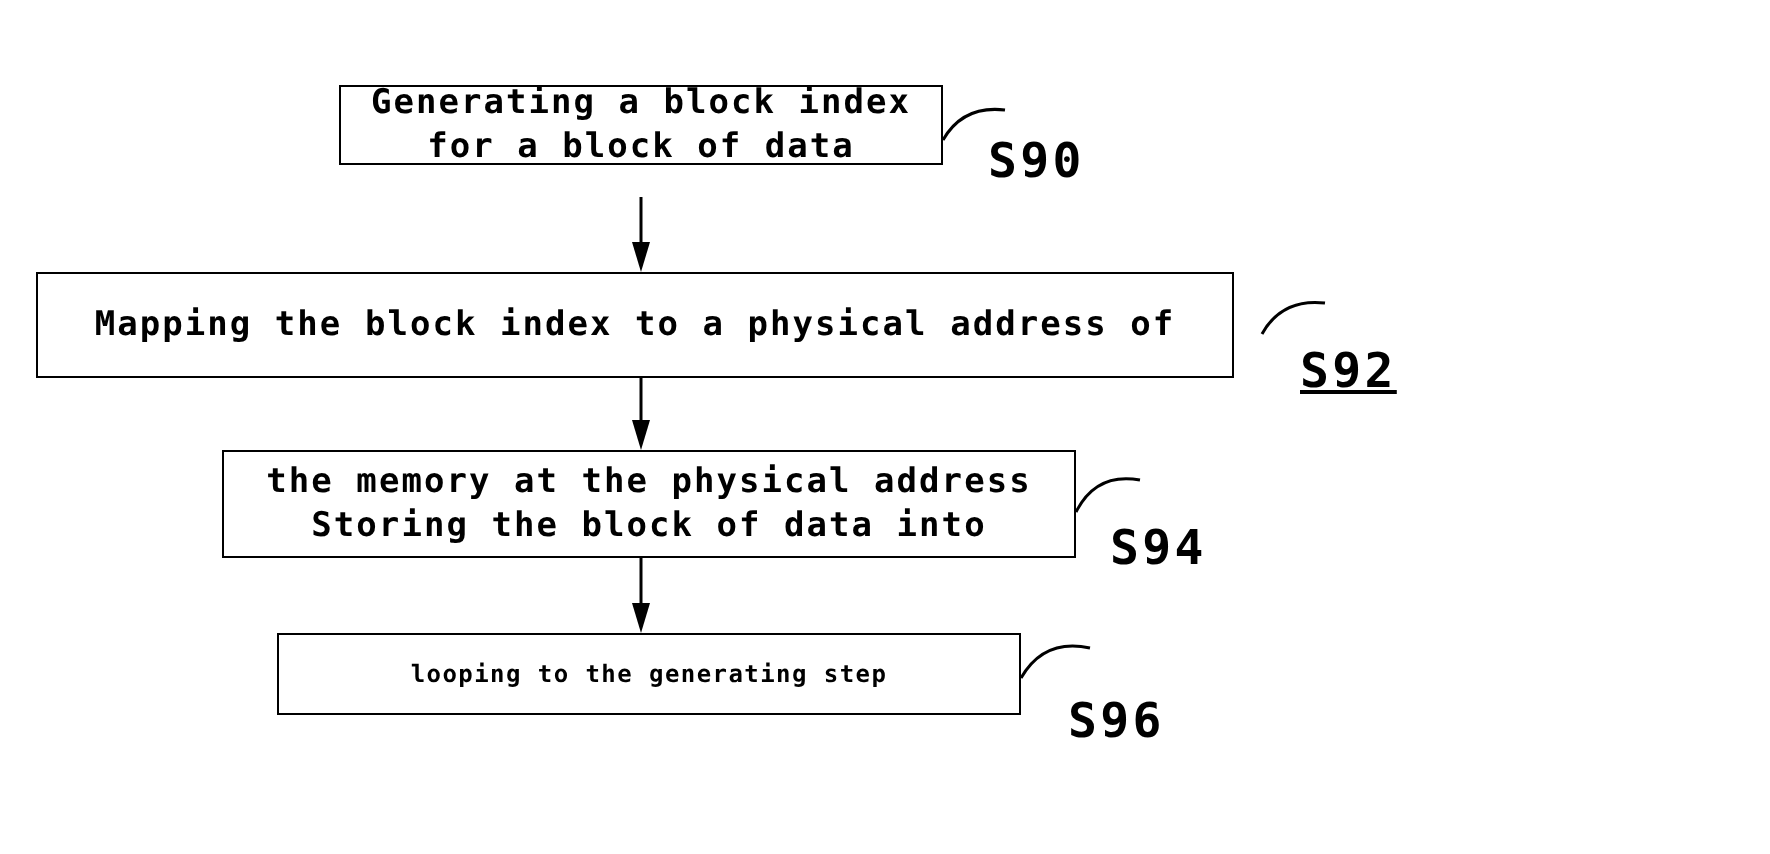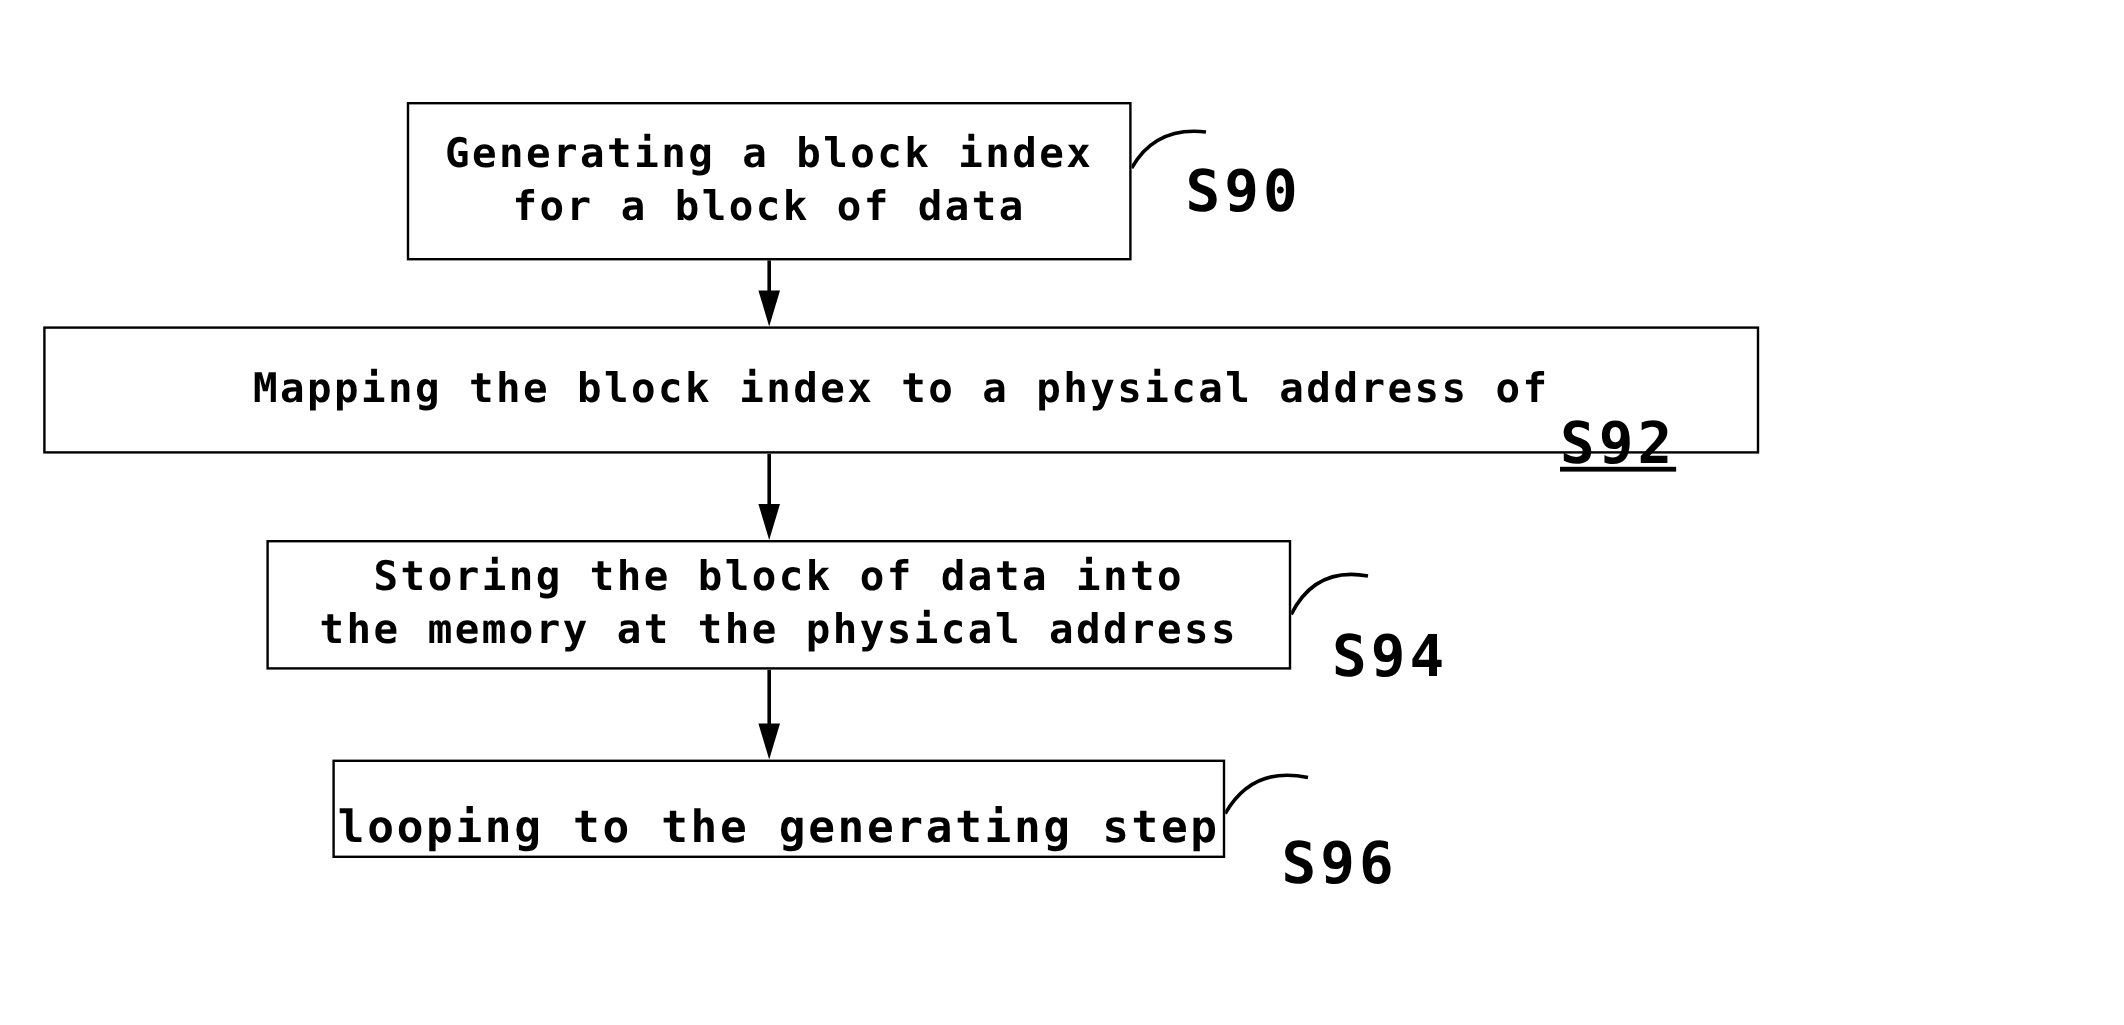--- a/index.html
+++ b/index.html
@@ -38,38 +38,37 @@
     display: block;
     white-space: pre;
     line-height: 1.28;
     font-weight: 700;
     text-rendering: geometricPrecision;
   }
 
   
   #box-s90 {
     left: 339px;  top: 85px;
-    width: 604px; height: 132px;
+    width: 604px; height: 80px;
     font-size: 34px;
   }
   #box-s92 {
     left: 36px;   top: 272px;
-    width: 1430px; height: 106px;
+    width: 1198px; height: 106px;
     font-size: 34px;
   }
   #box-s94 {
     left: 222px;  top: 450px;
     width: 854px; height: 108px;
     font-size: 34px;
   }
   #box-s96 {
     left: 277px;  top: 633px;
     width: 744px; height: 82px;
-    font-size: 37px;
-    justify-content: flex-end;
+    font-size: 24px;
   }
 
   
   .steplabel {
     position: absolute;
     font-size: 48px;
     font-weight: 700;
     letter-spacing: 0.07em;
     color: #000000;
     white-space: pre;
@@ -124,22 +123,22 @@
     <span class="line">for a block of data</span>
   </div>
   <div class="steplabel" id="label-s90">S90</div>
 
   <div class="flowbox" id="box-s92">
     <span class="line">Mapping the block index to a physical address of</span>
   </div>
   <div class="steplabel" id="label-s92">S92</div>
 
   <div class="flowbox" id="box-s94">
+    <span class="line">the memory at the physical address</span>
     <span class="line">Storing the block of data into</span>
-    <span class="line">the memory at the physical address</span>
   </div>
   <div class="steplabel" id="label-s94">S94</div>
 
   <div class="flowbox" id="box-s96">
     <span class="line">looping to the generating step</span>
   </div>
   <div class="steplabel" id="label-s96">S96</div>
 
 </div>
 

